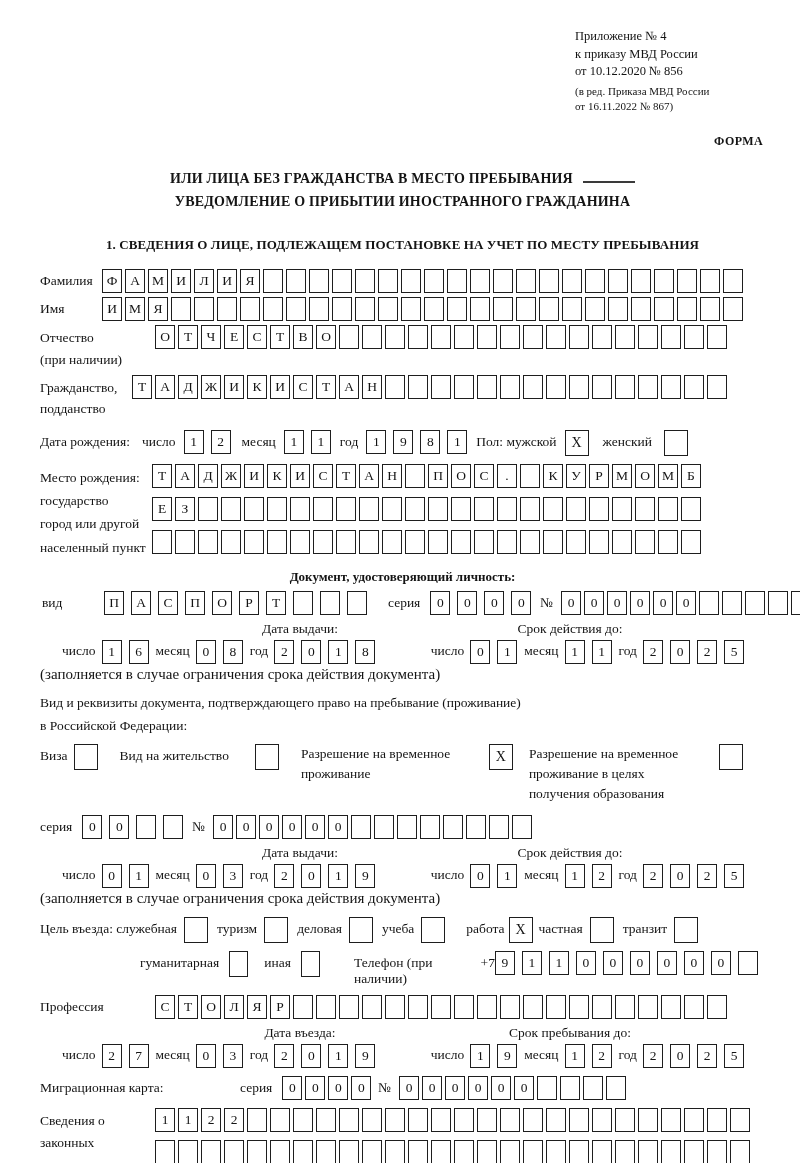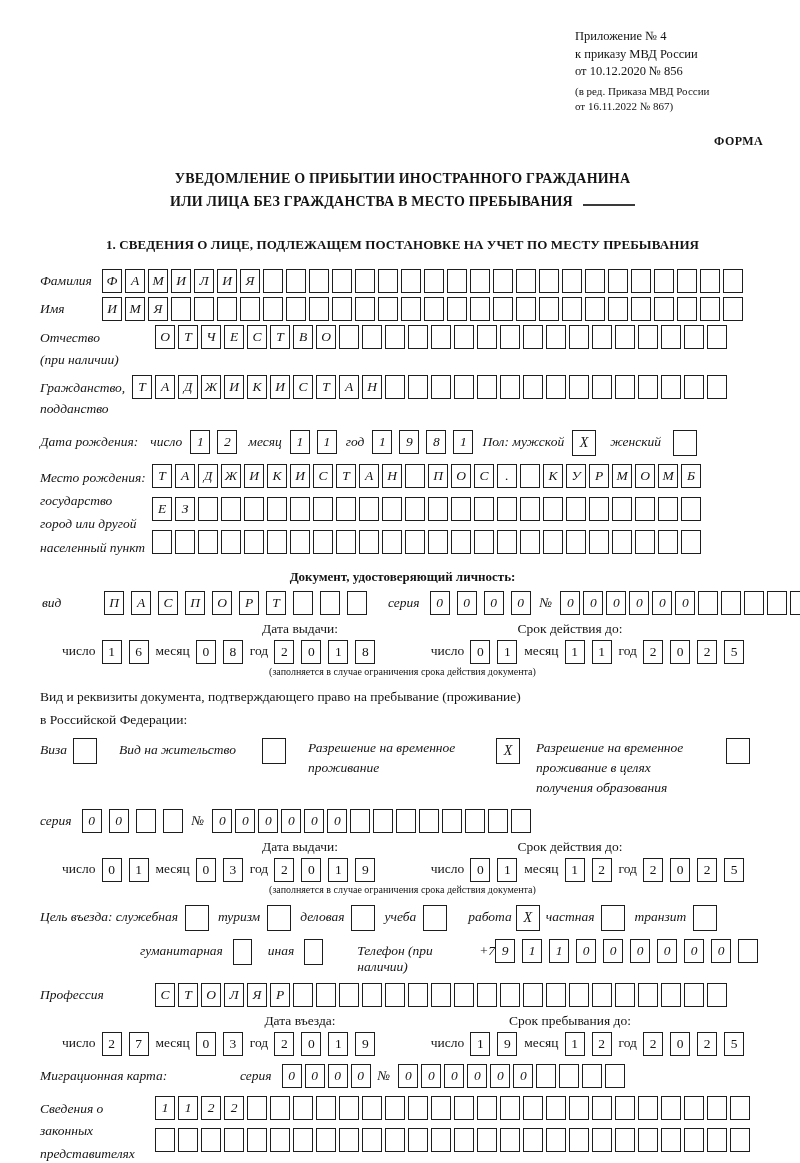--- a/index.html
+++ b/index.html
@@ -8,38 +8,38 @@
 
   .appendix{margin-left:535px;font-size:12.5px;line-height:1.4;}
   .appendix .edition{font-size:11px;margin-top:3px;}
   .forma{font-weight:bold;font-size:12px;text-align:right;margin:20px 2px 0 0;letter-spacing:.4px;}
 
   .title{margin-top:18px;text-align:center;font-weight:bold;font-size:14px;line-height:1.65;letter-spacing:.2px;}
   .uline{display:inline-block;width:52px;border-bottom:2.2px solid #3a3a3a;height:.85em;margin-left:10px;}
 
   .sec1{margin:24px 0 16px;text-align:center;font-weight:bold;font-size:13px;letter-spacing:.1px;white-space:nowrap;}
 
-  .frow{display:flex;align-items:flex-start;margin-bottom:4px;font-style:italic;}
+  .frow{display:flex;align-items:flex-start;margin-bottom:4px;}
   .lbl{flex:none;line-height:1.45;padding-top:2px;}
   .lbl2{line-height:1.6;}
   .cells{flex:none;white-space:nowrap;}
   .cell{display:inline-block;box-sizing:border-box;width:20px;height:24px;border:1.7px solid #1e1e1e;margin-right:3px;text-align:center;line-height:21px;font-size:13.5px;vertical-align:top;background:#fff;}
   .dcell{margin-right:7px;}
   .cb{display:inline-block;box-sizing:border-box;width:24px;height:26px;border:1.7px solid #1e1e1e;text-align:center;line-height:23px;font-size:14px;vertical-align:top;background:#fff;}
 
   .center-head{text-align:center;font-weight:bold;font-size:13px;margin:10px 0 6px;}
   .dates-head{display:flex;margin-top:6px;}
   .dh-left{margin-left:150px;width:220px;text-align:center;}
   .dh-right{margin-left:auto;width:300px;text-align:center;margin-right:45px;}
   .dates-row{display:flex;align-items:flex-start;margin-top:3px;}
   .dgroup{display:flex;align-items:flex-start;white-space:nowrap;}
   .dgroup .t{padding-top:3px;margin-right:6px;}
   .dg-left{margin-left:22px;}
   .dg-right{margin-left:auto;margin-right:14px;}
-  .note-right{text-align:center;font-size:10px;margin:2px 0 8px;}
+  .note-right{text-align:left;font-size:15px;margin:2px 0 8px;}
 
   .para{line-height:1.75;}
   .perm{margin-top:6px;}
   .perm .cb{margin-left:10px;}
   .perm-multi{text-align:left;line-height:1.5;}
 
   .purpose{margin-top:10px;align-items:flex-start;}
   .purpose .t{padding-top:4px;}
   .purpose .cb{margin-left:7px;}
 
@@ -58,22 +58,22 @@
     <div>от 10.12.2020 № 856</div>
     <div class="edition">
       <div>(в ред. Приказа МВД России</div>
       <div>от 16.11.2022 № 867)</div>
     </div>
   </div>
 
   <div class="forma">ФОРМА</div>
 
   <div class="title">
+    <div><span>ИЛИ ЛИЦА БЕЗ ГРАЖДАНСТВА В МЕСТО ПРЕБЫВАНИЯ</span><span class="uline"></span></div>
     <div>УВЕДОМЛЕНИЕ О ПРИБЫТИИ ИНОСТРАННОГО ГРАЖДАНИНА</div>
-    <div><span>ИЛИ ЛИЦА БЕЗ ГРАЖДАНСТВА В МЕСТО ПРЕБЫВАНИЯ</span><span class="uline"></span></div>
   </div>
 
   <div class="sec1">1. СВЕДЕНИЯ О ЛИЦЕ, ПОДЛЕЖАЩЕМ ПОСТАНОВКЕ НА УЧЕТ ПО МЕСТУ ПРЕБЫВАНИЯ</div>
 
   <div class="frow">
     <div class="lbl" style="width:62px">Фамилия</div>
     <div class="cells"><span class="cell">Ф</span><span class="cell">А</span><span class="cell">М</span><span class="cell">И</span><span class="cell">Л</span><span class="cell">И</span><span class="cell">Я</span><span class="cell"></span><span class="cell"></span><span class="cell"></span><span class="cell"></span><span class="cell"></span><span class="cell"></span><span class="cell"></span><span class="cell"></span><span class="cell"></span><span class="cell"></span><span class="cell"></span><span class="cell"></span><span class="cell"></span><span class="cell"></span><span class="cell"></span><span class="cell"></span><span class="cell"></span><span class="cell"></span><span class="cell"></span><span class="cell"></span><span class="cell"></span></div>
   </div>
 
   <div class="frow">

